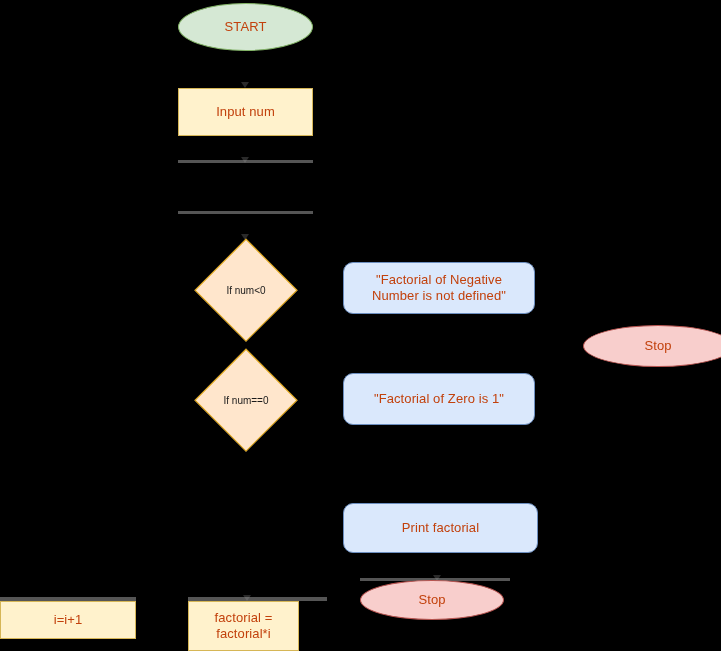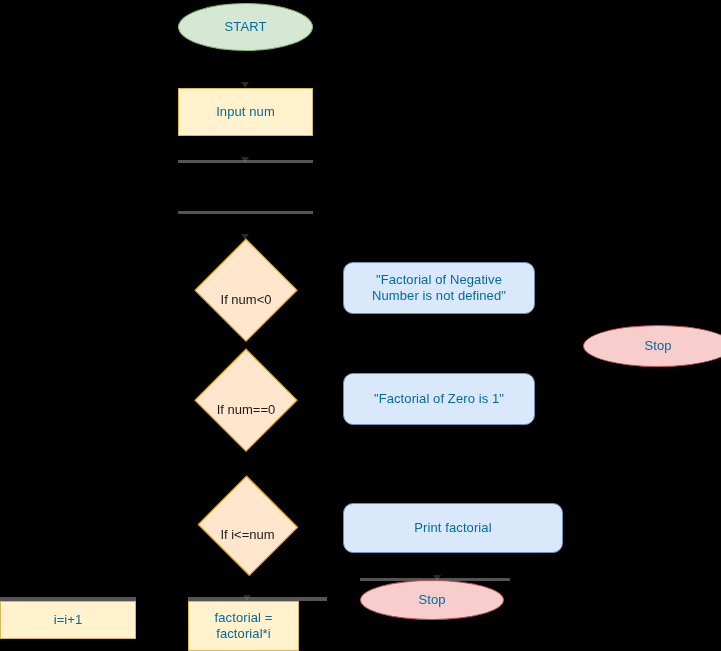--- a/index.html
+++ b/index.html
@@ -18,21 +18,21 @@
   }
 
   
   .node {
     position: absolute;
     box-sizing: border-box;
     display: flex;
     align-items: center;
     justify-content: center;
     text-align: center;
-    color: #0369a1;
+    color: #c2410c;
     font-size: 13px;
     line-height: 1.25;
     letter-spacing: 0.1px;
     white-space: pre-line;
   }
 
   
   .ellipse {
     border-radius: 50%;
   }
@@ -69,28 +69,28 @@
     top: 50%;
     width: 70.7%;
     height: 70.7%;
     transform: translate(-50%, -50%) rotate(45deg);
     background: #ffe6cc;
     border: 1px solid #d79b00;
   }
   .diamond .dlabel {
     position: absolute;
     left: 0;
-    top: 9px;
+    top: 0;
     width: 100%;
     height: 100%;
     display: flex;
     align-items: center;
     justify-content: center;
     color: #1a1a1a;
-    font-size: 13px;
+    font-size: 10px;
     text-align: center;
     pointer-events: none;
   }
 
   
   .connector {
     position: absolute;
     background: #000000;
   }
   .connector.v { width: 1px; }
@@ -174,26 +174,22 @@
 
   <div class="diamond" style="left:196px; top:350px; width:100px; height:100px;">
     <div class="shape"></div>
     <div class="dlabel">If num==0</div>
   </div>
 
   <div class="node rect output" style="left:343px; top:373px; width:192px; height:52px;">
     <span>"Factorial of Zero is 1"</span>
   </div>
 
-  <div class="diamond" style="left:197px; top:478px; width:101px; height:95px;">
-    <div class="shape"></div>
-    <div class="dlabel">If i&lt;=num</div>
-  </div>
-
-  <div class="node rect output" style="left:343px; top:503px; width:220px; height:50px;text-align:right;">
+
+  <div class="node rect output" style="left:343px; top:503px; width:195px; height:50px;text-align:right;">
     <span>Print factorial</span>
   </div>
 
   <div class="node ellipse stop" style="left:583px; top:325px; width:150px; height:42px;">
     <span>Stop</span>
   </div>
 
   <div class="node ellipse stop" style="left:360px; top:580px; width:144px; height:40px;">
     <span>Stop</span>
   </div>

